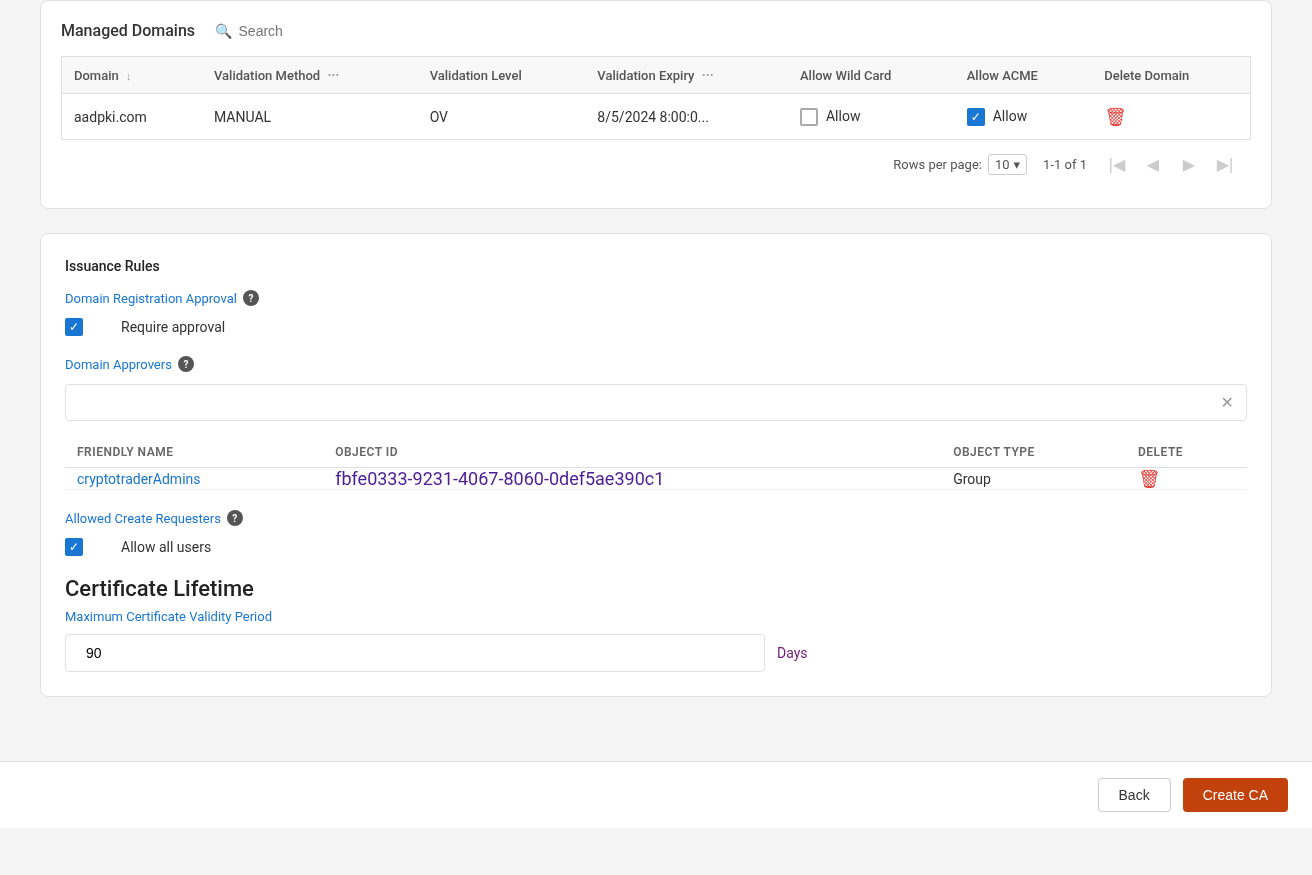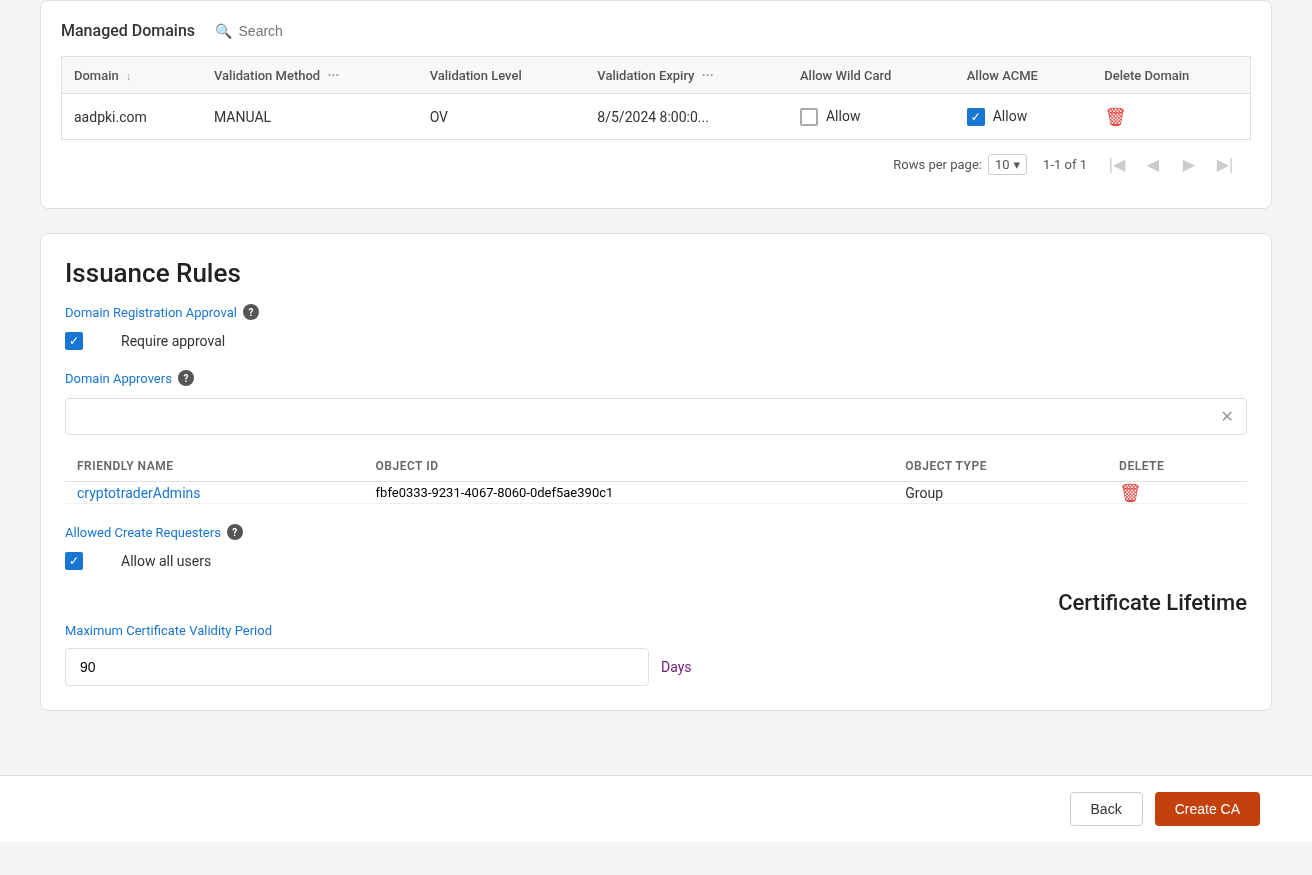--- a/index.html
+++ b/index.html
@@ -159,21 +159,21 @@
       cursor: pointer;
       color: #aaa;
       font-size: 16px;
     }
 
     
     .issuance-card {
       padding: 24px;
     }
     .section-title {
-      font-size: 26px;
+      font-size: 14px;
       font-weight: 500;
       color: #222;
       margin-bottom: 16px;
     }
     .subsection-label {
       font-size: 13px;
       color: #1976d2;
       margin-bottom: 12px;
       display: flex;
       align-items: center;
@@ -244,62 +244,61 @@
     .approvers-table td {
       padding: 0 12px;
       font-size: 14px;
       color: #333;
       border-bottom: 1px solid #f0f0f0;
     }
     .approvers-table td.link-text {
       color: #1976d2;
     }
     .approvers-table td.id-text {
-      color: #000000;
-      font-size: 13px;
+      color: #4c1d95;
+      font-size: 18px;
     }
     
     .cert-lifetime-section {
       margin-top: 10px;
     }
     .cert-lifetime-title {
       font-size: 22px;
       font-weight: 500;
       color: #222;
       margin-bottom: 8px;
-      text-align: right;
     }
     .max-validity-label {
       font-size: 13px;
       color: #1976d2;
       margin-bottom: 10px;
     }
     .validity-input-row {
       display: flex;
       align-items: center;
       gap: 12px;
     }
     .validity-input {
       border: 1px solid #e0e0e0;
       border-radius: 4px;
-      padding: 10px 14px;
-      font-size: 14px;
-      width: 584px;
+      padding: 10px 20px;
+      font-size: 14px;
+      width: 700px;
       outline: none;
     }
     .days-label {
       font-size: 14px;
       color: #701a75;
     }
     
     .footer-btns {
       display: flex;
       justify-content: flex-end;
       gap: 12px;
-      padding: 16px 52px;
+      padding: 16px 24px;
       background: #fff;
       border-top: 1px solid #e0e0e0;
     }
     .btn-back {
       border: 1px solid #ccc;
       background: #fff;
       color: #333;
       padding: 8px 20px;
       border-radius: 4px;
       font-size: 14px;

